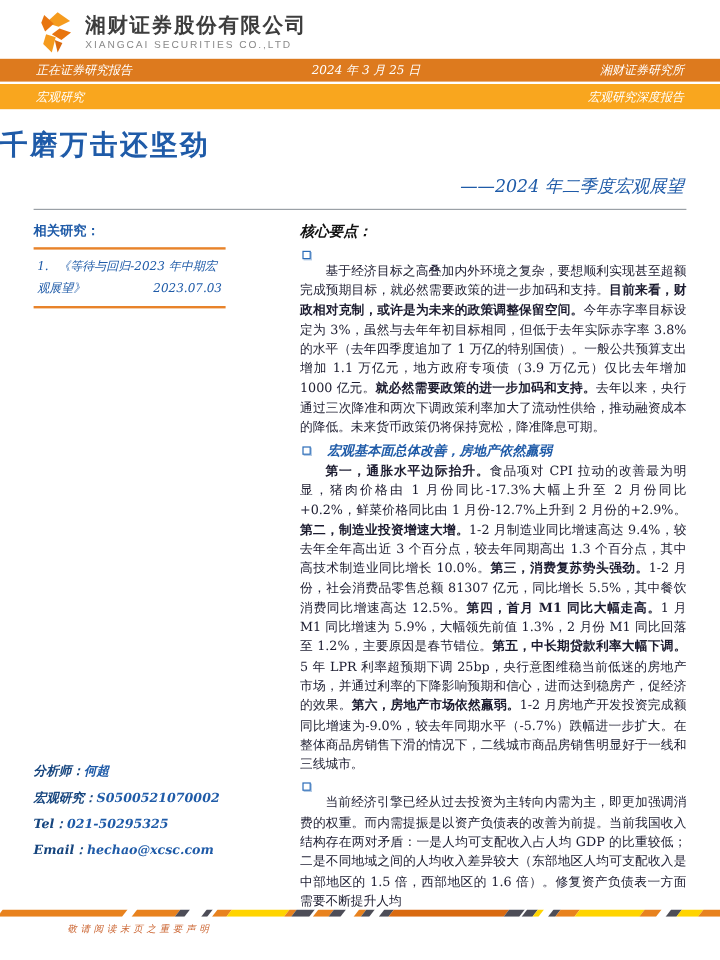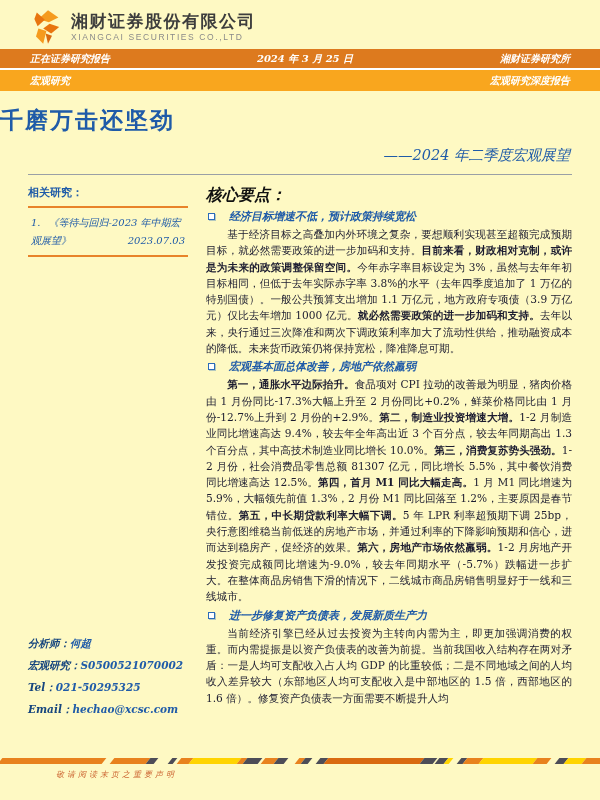--- a/index.html
+++ b/index.html
@@ -1,51 +1,51 @@
 <!DOCTYPE html>
 <html><head>
 <meta charset="utf-8">
 <style>
   * { margin:0; padding:0; box-sizing:border-box; }
   html,body { background:#e9e9e9; }
   .page {
     position:relative; width:600px; height:800px; margin:0 auto;
-    background:#fef9c3; overflow:hidden;
+    background:#ffffff; overflow:hidden;
     font-family:"DejaVu Serif", serif; color:#1c1c30;
   }
   
   .logo-row { display:flex; align-items:center; padding:9px 0 4px 32px; }
   .logo-mark { width:32px; height:36px; margin-right:7px; flex:0 0 auto; }
   .brand-cn { font-family:"Liberation Sans", sans-serif; font-weight:bold; font-size:17px; color:#3d3d3d; letter-spacing:1.5px; line-height:1.15; }
   .brand-en { font-family:"Liberation Sans", sans-serif; font-size:8.5px; color:#8a8a8a; letter-spacing:1.6px; }
   
   .bar { width:100%; height:21px; display:flex; align-items:center; justify-content:space-between;
-         padding:0 30px; color:#ffffff; font-size:10px; font-weight:bold; font-style:italic; }
+         padding:0 30px; color:#ffffff; font-size:10px; font-weight:normal; font-style:italic; }
   .bar1 { background:#dd7a1e; border-bottom:2px solid #ffffff; }
   .bar2 { background:#f9a61e; }
   
   .title { margin-top:14px; text-align:left; font-family:"Liberation Sans", sans-serif;
            font-weight:bold; font-size:23px; letter-spacing:2px; color:#1f5ba8; }
   .subtitle { margin-top:10px; text-align:right; padding-right:30px; font-size:14.5px; color:#1f5ba8; font-style:italic; }
   .rule { margin:9px 28px 0 28px; border-top:1.5px solid #9aa0a6; }
   
-  .columns { display:flex; margin:10px 28px 0 28px; }
+  .columns { display:flex; margin:10px 28px 0 28px;gap:44px; }
   .sidebar { width:174px; flex:0 0 auto; padding-right:14px; font-size:10px; }
   .main { flex:1 1 auto; padding-left:4px; }
   
   .related-title { color:#1f5ba8; font-family:"Liberation Sans", sans-serif; font-weight:bold; font-size:11px; }
   .orange-rule { border-top:2px solid #e8832a; margin:6px 0; }
   .related-item { color:#1f5ba8; line-height:17.5px; font-style:italic; margin:1px 3px; overflow:hidden; }
   .related-item .idx { margin-right:8px; }
   .related-item .date { float:right; }
   .analyst { margin-top:375px; line-height:22px; font-size:10.5px; }
   .analyst .lbl { color:#16457e; font-weight:bold; font-style:italic; }
   .analyst .val { color:#1f5ba8; font-style:italic;font-weight:bold; }
   
-  .key-points-title { font-size:16px; font-weight:bold; font-style:italic; color:#111; margin-bottom:3px; }
+  .key-points-title { font-size:12px; font-weight:bold; font-style:italic; color:#111; margin-bottom:3px; }
   .section { margin-top:3px; }
   .section-head { display:flex; align-items:flex-start; margin:3px 0 2px 0; }
   .bullet-sq { flex:0 0 auto; width:7px; height:7px; border:1.6px solid #2b6cb8; margin:4px 14px 0 2px;
                box-shadow:1px 1px 0 rgba(43,108,184,.35); background:#fff; }
   .section-title { color:#1f5ba8; font-weight:bold; font-style:italic; font-size:11px; line-height:15px; }
   .para { font-size:10.6px; line-height:16.3px; text-align:justify; text-indent:2em; color:#1c1c30; }
   .para .b { font-weight:bold; }
   
   .stripe-bar { position:absolute; left:0; bottom:36px; width:600px; height:6px; display:flex; overflow:hidden; }
   .stripe-bar .seg { height:6px; transform:skewX(-38deg); flex:0 0 auto; }
@@ -101,35 +101,33 @@
           <div><span class="lbl">Email：</span><span class="val">hechao@xcsc.com</span></div>
         </div>
     </div>
 
     <div class="main">
       <div class="key-points-title">核心要点：</div>
       <div id="sections">
           <div class="section">
             <div class="section-head">
               <span class="bullet-sq"></span>
-              <span class="section-title">经济目标增速不低，预计政策持续宽松</span>
             </div>
             <div class="para"><span>基于经济目标之高叠加内外环境之复杂，要想顺利实现甚至超额完成预期目标，就必然需要政策的进一步加码和支持。</span><span class="b">目前来看，财政相对克制，或许是为未来的政策调整保留空间。</span><span>今年赤字率目标设定为 3%，虽然与去年年初目标相同，但低于去年实际赤字率 3.8%的水平（去年四季度追加了 1 万亿的特别国债）。一般公共预算支出增加 1.1 万亿元，地方政府专项债（3.9 万亿元）仅比去年增加 1000 亿元。</span><span class="b">就必然需要政策的进一步加码和支持。</span><span>去年以来，央行通过三次降准和两次下调政策利率加大了流动性供给，推动融资成本的降低。未来货币政策仍将保持宽松，降准降息可期。</span></div>
           </div>
           <div class="section">
             <div class="section-head">
               <span class="bullet-sq"></span>
               <span class="section-title">宏观基本面总体改善，房地产依然羸弱</span>
             </div>
             <div class="para"><span class="b">第一，通胀水平边际抬升。</span><span>食品项对 CPI 拉动的改善最为明显，猪肉价格由 1 月份同比-17.3%大幅上升至 2 月份同比+0.2%，鲜菜价格同比由 1 月份-12.7%上升到 2 月份的+2.9%。</span><span class="b">第二，制造业投资增速大增。</span><span>1-2 月制造业同比增速高达 9.4%，较去年全年高出近 3 个百分点，较去年同期高出 1.3 个百分点，其中高技术制造业同比增长 10.0%。</span><span class="b">第三，消费复苏势头强劲。</span><span>1-2 月份，社会消费品零售总额 81307 亿元，同比增长 5.5%，其中餐饮消费同比增速高达 12.5%。</span><span class="b">第四，首月 M1 同比大幅走高。</span><span>1 月 M1 同比增速为 5.9%，大幅领先前值 1.3%，2 月份 M1 同比回落至 1.2%，主要原因是春节错位。</span><span class="b">第五，中长期贷款利率大幅下调。</span><span>5 年 LPR 利率超预期下调 25bp，央行意图维稳当前低迷的房地产市场，并通过利率的下降影响预期和信心，进而达到稳房产，促经济的效果。</span><span class="b">第六，房地产市场依然羸弱。</span><span>1-2 月房地产开发投资完成额同比增速为-9.0%，较去年同期水平（-5.7%）跌幅进一步扩大。在整体商品房销售下滑的情况下，二线城市商品房销售明显好于一线和三线城市。</span></div>
           </div>
           <div class="section">
             <div class="section-head">
               <span class="bullet-sq"></span>
-              <span class="section-title">进一步修复资产负债表，发展新质生产力</span>
             </div>
             <div class="para"><span>当前经济引擎已经从过去投资为主转向内需为主，即更加强调消费的权重。而内需提振是以资产负债表的改善为前提。当前我国收入结构存在两对矛盾：一是人均可支配收入占人均 GDP 的比重较低；二是不同地域之间的人均收入差异较大（东部地区人均可支配收入是中部地区的 1.5 倍，西部地区的 1.6 倍）。修复资产负债表一方面需要不断提升人均</span></div>
           </div>
         </div>
     </div>
 
   </div>
 
   <div class="stripe-bar" id="stripe-bar">
       <div class="seg" style="width: 104px; background: rgb(232, 130, 30);"></div>

